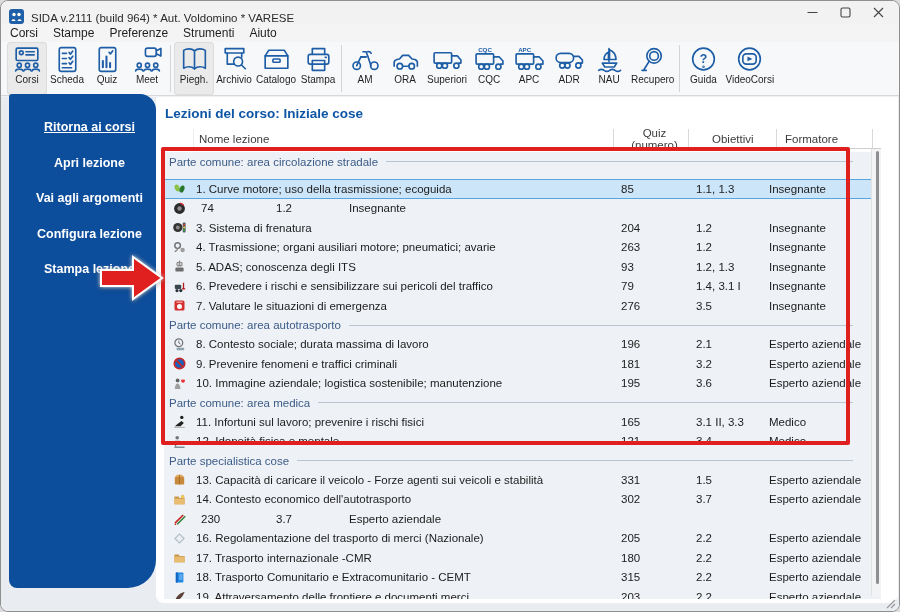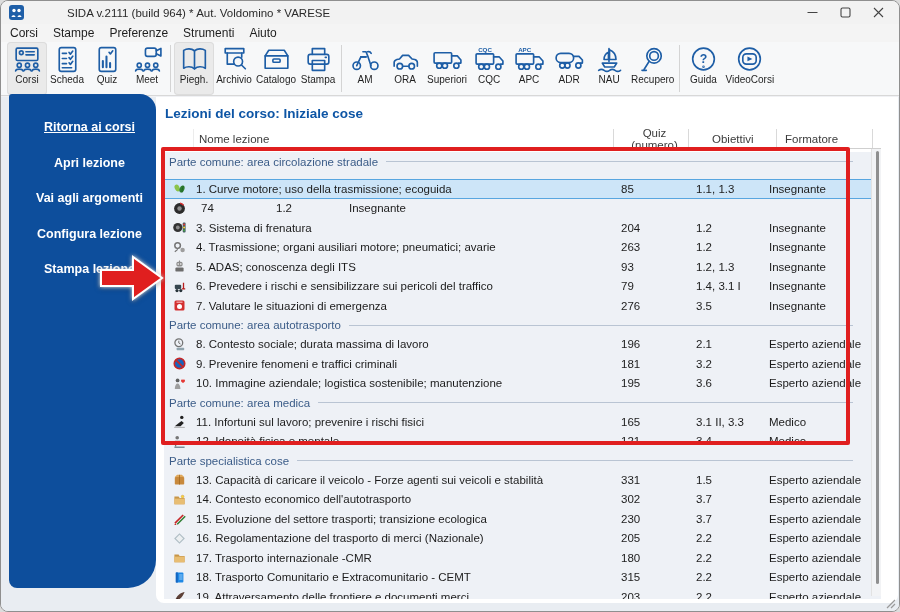--- a/index.html
+++ b/index.html
@@ -1,20 +1,20 @@
 <!DOCTYPE html>
 <html><head>
 <meta charset="utf-8">
 <style>
   html,body{margin:0;padding:0;}
   body{width:900px;height:612px;position:relative;font-family:"Liberation Sans",sans-serif;background:#dcdcdc;}
   .window{position:absolute;inset:0;background:#f0f1f4;border:1px solid #8f8f8f;border-radius:8px;overflow:hidden;box-sizing:border-box;}
 
   
-  .titlebar{position:absolute;left:0;top:0;right:0;height:23px;background:#f2f2f2;display:flex;align-items:center;gap:36px;}
+  .titlebar{position:absolute;left:0;top:0;right:0;height:23px;background:#f2f2f2;display:flex;align-items:flex-end;}
   .app-icon{width:15px;height:15px;margin-left:8px;flex:0 0 auto;}
   .title-text{margin-left:7px;font-size:11.5px;color:#2b2b2b;white-space:nowrap;}
   .win-btns{position:absolute;right:4px;top:0;height:23px;display:flex;}
   .win-btn{width:33px;height:23px;display:flex;align-items:center;justify-content:center;}
 
   
   .menubar{position:absolute;left:0;top:23px;right:0;height:18px;background:#f4f4f4;display:flex;align-items:center;padding-left:9px;}
   .menu-item{font-size:12px;color:#1e1e1e;margin-right:15px;}
 
   
@@ -554,21 +554,20 @@
               <div class="cell-form">Esperto aziendale</div>
             </div>
             <div class="row-lesson">
               <div class="cell-icon">
                 <svg viewBox="0 0 13 13">
                   <path d="M2 11.2L10.2 3" stroke="#c62828" stroke-width="1.7"></path>
                   <path d="M4.2 12.2l8-8" stroke="#2e7d32" stroke-width="1.5"></path>
                   <path d="M2 11.2l-.7 2.3 2.3-.7z" fill="#c62828"></path>
                 </svg>
               </div>
-              <div class="cell-name">15. Evoluzione del settore trasporti; transizione ecologica</div>
               <div class="cell-quiz">230</div>
               <div class="cell-obj">3.7</div>
               <div class="cell-form">Esperto aziendale</div>
             </div>
             <div class="row-lesson">
               <div class="cell-icon">
                 <svg viewBox="0 0 13 13">
                   <rect x="3.3" y="3.3" width="6.4" height="6.4" fill="#eceff1" stroke="#b0bec5" stroke-width="1.2" transform="rotate(45 6.5 6.5)"></rect>
                 </svg>
               </div>

